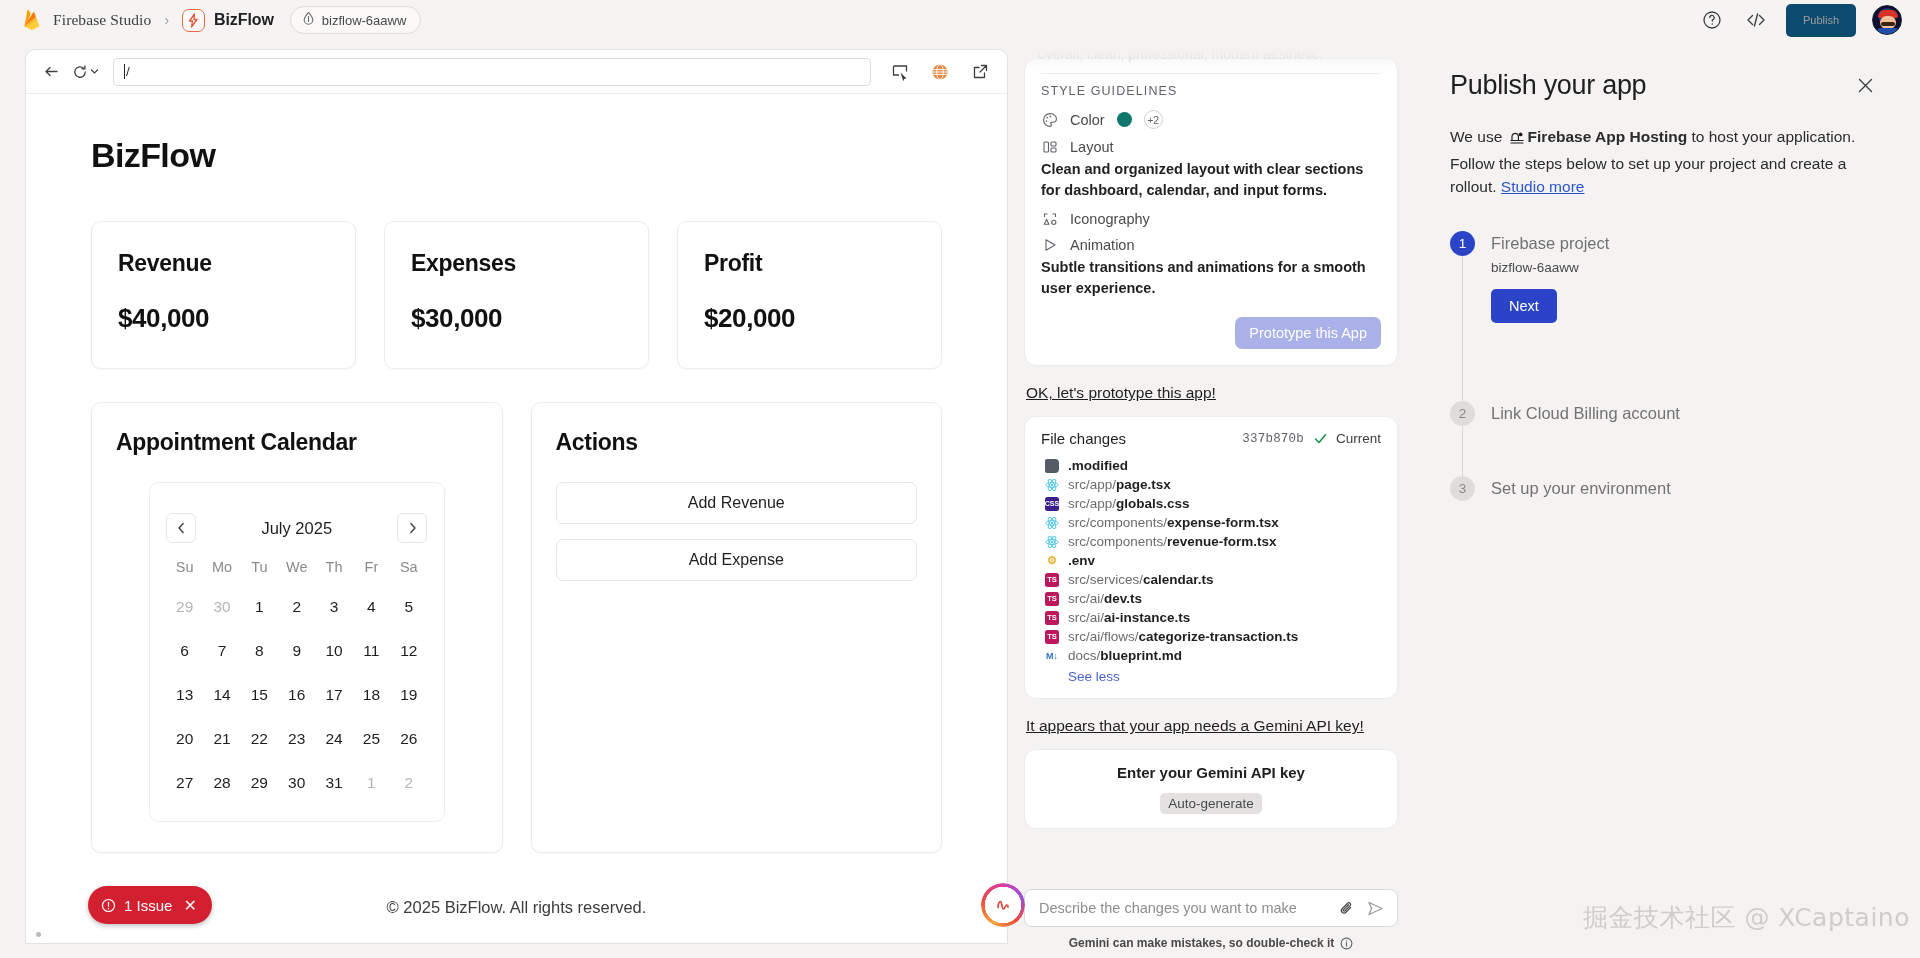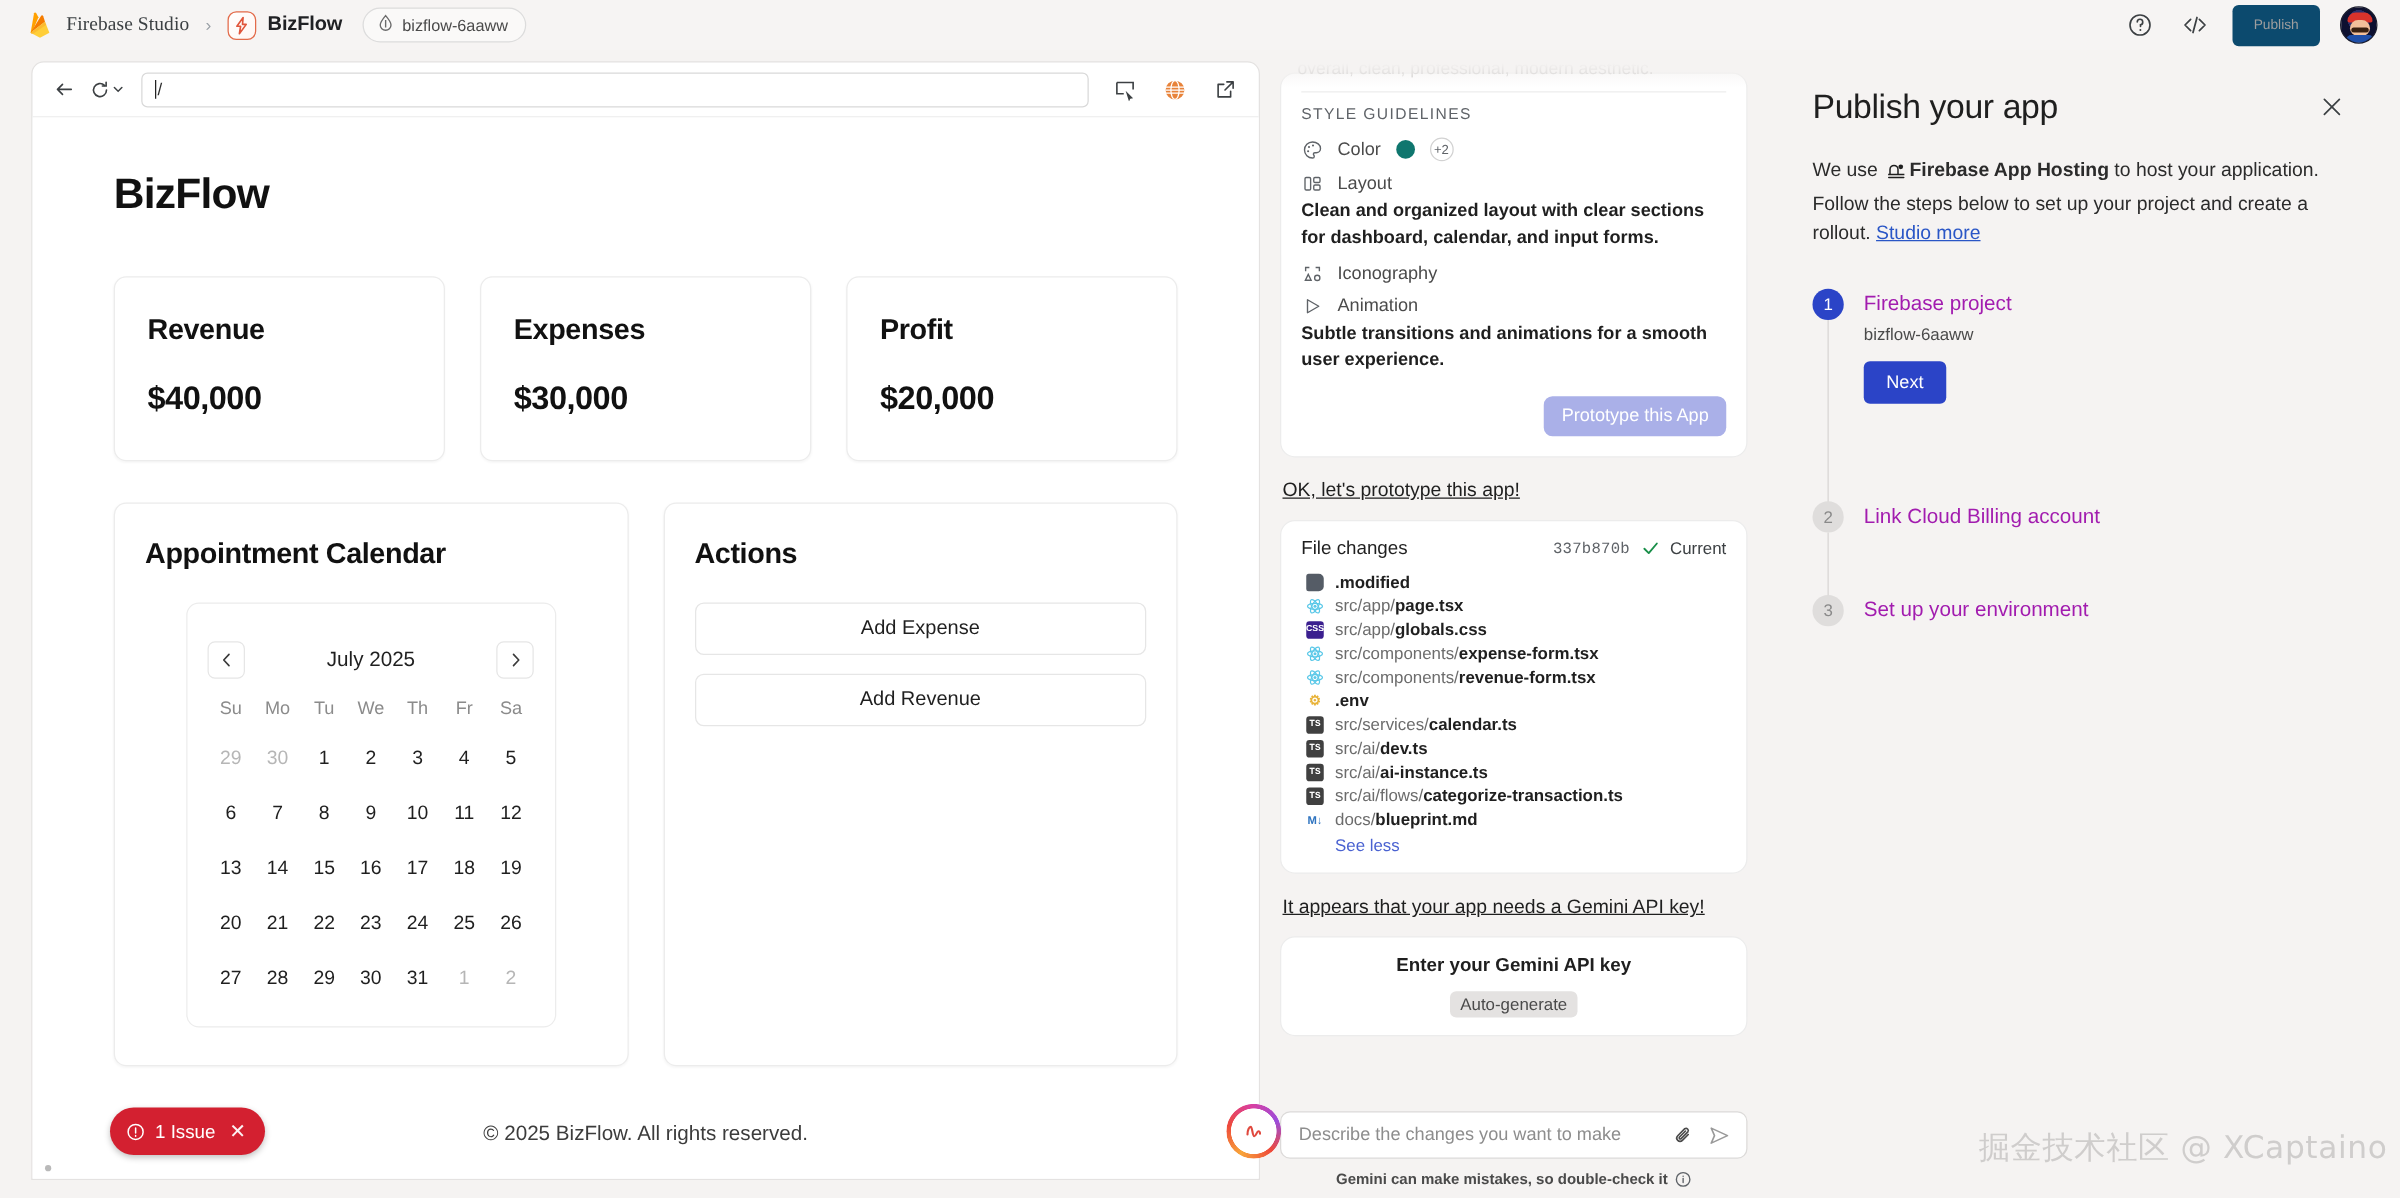--- a/index.html
+++ b/index.html
@@ -233,21 +233,21 @@
   .fc-current { font-size: 13.5px; color: #3c4043; margin-left: 8px; }
   .fc-check { color: #1a8f4a; margin-left: 9px; display:flex; }
   .fc-row { display: flex; align-items: center; gap: 9px; padding: 2px 0 2px 4px; font-size: 13.5px; }
   .fc-path { color: #6c6c6c; }
   .fc-path b { color: #1f1f1f; font-weight: 700; }
   .ftype { width: 14px; height: 14px; border-radius: 2.5px; flex: none;
     display: flex; align-items: center; justify-content: center;
     font-size: 7px; font-weight: 700; color: #fff; font-family: "Liberation Sans", sans-serif;}
   .ft-mod { background: #555c66; border-radius: 2px 4px 4px 2px; }
   .ft-css { background: #3b1f8f; }
-  .ft-ts  { background: #404040; font-size: 7.5px; font-family: Liberation Mono, monospace; }
+  .ft-ts  { background: #be185d; font-size: 7.5px; }
   .ft-md  { background: transparent; color: #2f74c0; font-size: 9px; }
   .ft-env { background: transparent; color: #e8b339; font-size: 11px; }
   .ft-react { color: #5ac8e8; }
   .fc-see { font-size: 13.5px; color: #4a62d1; padding: 4px 0 0 27px; cursor: pointer; }
   .apikey-card {
     background:#fff; border:1px solid #ececec; border-radius: 12px;
     padding: 14px 16px; margin-top: 4px;
     display:flex; align-items:center; gap: 12px; flex-direction: column;
   }
   .apikey-label { font-size: 15px; font-weight: 700; color: #1f1f1f; }
@@ -304,21 +304,21 @@
     width: 25px; height: 25px; border-radius: 50%; flex: none;
     display: flex; align-items: center; justify-content: center;
     font-size: 13.5px; z-index: 2;
   }
   .step-badge.active { background: #2b44c7; color: #fff; }
   .step-badge.idle { background: #dfdddc; color: #8a8a8a; }
   .step-line {
     position: absolute; left: 12px; top: 25px; bottom: -8px; width: 1px;
     background: #d7d5d4;
   }
-  .step-title { font-size: 16.5px; color: #a21caf; line-height: 25px; }
+  .step-title { font-size: 16.5px; color: #737373; line-height: 25px; }
   .step-sub { font-size: 13.5px; color: #4a4a4a; margin-top: 4px; }
   .next-btn {
     margin-top: 14px; background: #2b44c7; color: #fff;
     font-size: 14.5px; border: none; border-radius: 5px;
     padding: 9px 18px; cursor: pointer; font-family: "Liberation Sans", sans-serif;
   }
   .step-1-gap { height: 70px; }
   .step-2-gap { height: 42px; }
   .watermark {
     position: absolute; right: 6px; bottom: 24px;
@@ -523,22 +523,22 @@
                         <td class="muted">1</td>
                         <td class="muted">2</td>
                       </tr>
                     </tbody>
                 </table>
               </div>
             </div>
 
             <div class="panel panel-act">
               <div class="panel-h2">Actions</div>
+              <div class="act-btn">Add Revenue</div>
               <div class="act-btn">Add Expense</div>
-              <div class="act-btn">Add Revenue</div>
             </div>
           </div>
         </div>
 
         <div class="app-footer">© 2025 BizFlow. All rights reserved.</div>
         <div class="issue-badge">
           <span style="display:flex">
             <svg width="15" height="15" viewBox="0 0 15 15" fill="none" stroke="#fff" stroke-width="1.2">
               <circle cx="7.5" cy="7.5" r="6"></circle>
                 <path d="M7.5 4.3v4M7.5 10.3v.6" stroke-linecap="round"></path>

